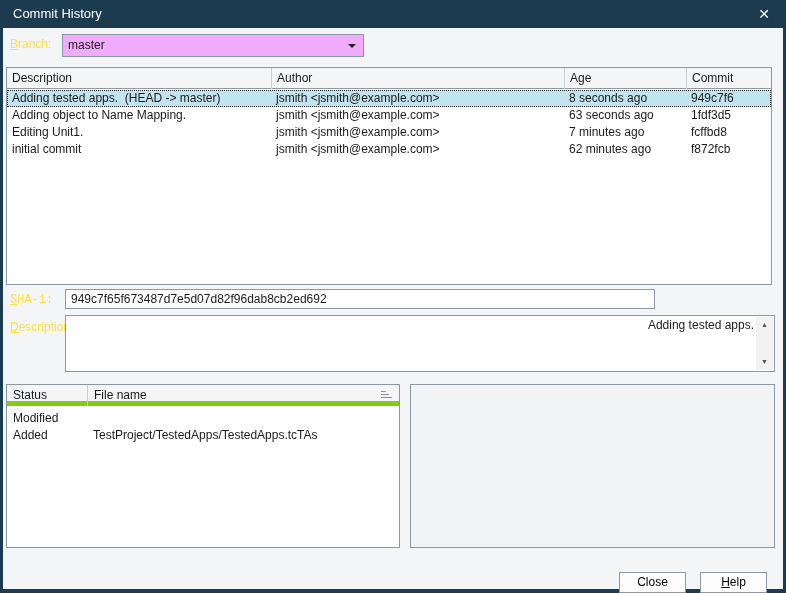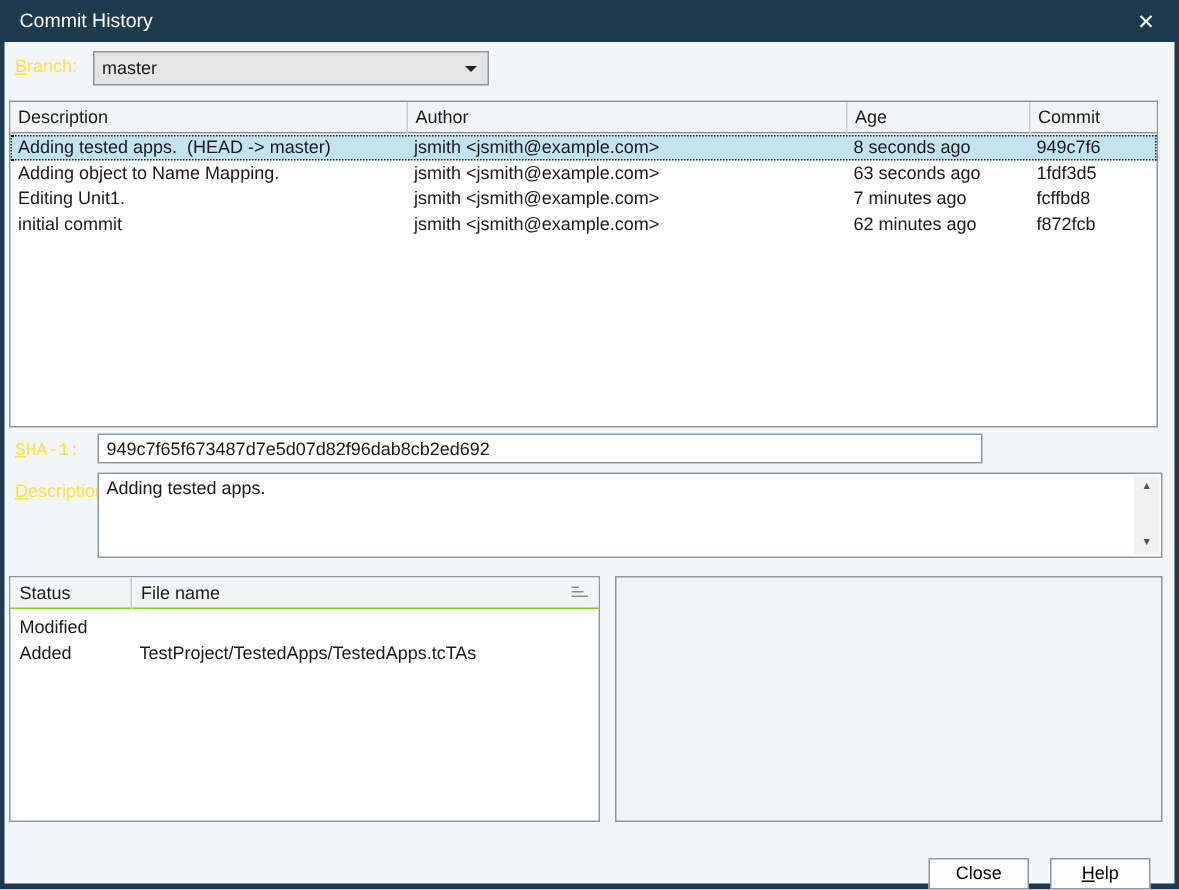--- a/index.html
+++ b/index.html
@@ -10,21 +10,21 @@
   
   #titlebar { position:absolute; left:0; top:0; width:786px; height:28px; background:#1c3b4f; color:#fff;border-radius:11px; }
   #titlebar .title { position:absolute; left:13px; top:0; line-height:28px; font-size:13px; }
   #titlebar .close { position:absolute; right:11px; top:0; width:22px; height:28px; line-height:28px; text-align:center; font-size:14px; color:#fff; cursor:pointer; }
 
   
   .abs { position:absolute; }
   .label { line-height:22px; color:#fde047; }
   .mn { text-decoration:underline; }
   #branch-label { left:10px; top:33px; }
-  #branch-combo { left:62px; top:34px; width:264px; height:23px; background:#e5e5e5; border:1px solid #8c98a4; }
+  #branch-combo { left:62px; top:34px; width:302px; height:23px; background:#f0abfc; border:1px solid #8c98a4; }
   #branch-combo .combo-value { position:absolute; left:5px; top:0; line-height:21px; }
   #branch-combo .combo-arrow { position:absolute; right:7px; top:9px; width:0; height:0; border-left:4px solid transparent; border-right:4px solid transparent; border-top:4px solid #222; }
 
   
   #commits { left:6px; top:67px; width:766px; height:218px; background:#fff; border:1px solid #8c98a4; }
   #commits .thead { position:absolute; left:0; top:0; right:0; height:21px; background:#f3f5f7; border-bottom:1px solid #8c98a4; }
   #commits .th { position:absolute; top:0; height:21px; line-height:21px; padding-left:5px; border-left:1px solid #c8ced4; white-space:pre; overflow:hidden; }
   #commits .th:first-child { border-left:none; }
   .col-desc   { left:0;   width:264px; }
   .col-author { left:264px; width:293px; }
@@ -32,29 +32,29 @@
   .col-commit { left:679px; width:85px; }
   #commits .row { position:absolute; left:0; right:0; height:17px;padding-left:40px; }
   #commits .row .cell { position:absolute; top:0; height:17px; line-height:17px; padding-left:5px; white-space:pre; overflow:hidden; }
   #commits .row.selected { background:#c2e4f0; outline:1px dotted #222; outline-offset:-1px; }
 
   
   #sha-label { left:10px; top:289px;font-family:Liberation Mono, monospace; }
   #sha-input { left:65px; top:289px; width:590px; height:20px; background:#fff; border:1px solid #8c98a4; line-height:18px; padding-left:5px; white-space:pre; overflow:hidden; }
   #desc-label { left:10px; top:316px; }
   #desc-box { left:65px; top:315px; width:710px; height:57px; background:#fff; border:1px solid #8c98a4; }
-  #desc-box .desc-text { position:absolute; left:5px; top:2px; right:20px; white-space:pre-wrap; }
+  #desc-box .desc-text { position:absolute; left:5px; top:2px; right:20px; white-space:pre-wrap;text-align:right; }
   #desc-box .vscroll { position:absolute; right:1px; top:1px; width:17px; bottom:1px; background:#f2f2f2; }
   #desc-box .vscroll .arr { position:absolute; left:0; width:17px; height:16px; font-size:7px; color:#555; text-align:center; line-height:16px; cursor:pointer; }
   #desc-box .vscroll .arr.up { top:0; }
   #desc-box .vscroll .arr.down { bottom:0; }
 
   
   #files { left:6px; top:384px; width:394px; height:164px; background:#fff; border:1px solid #8c98a4; }
-  #files .thead { position:absolute; left:0; top:0; right:0; height:21px; background:#f3f5f7; border-bottom:1px solid #84cc16; }
+  #files .thead { position:absolute; left:0; top:0; right:0; height:21px; background:#f3f5f7; border-bottom:5px solid #84cc16; }
   #files .th { position:absolute; top:0; height:21px; line-height:21px; padding-left:6px; border-left:1px solid #c8ced4; white-space:pre; overflow:hidden; }
   #files .th:first-child { border-left:none; }
   .fcol-status { left:0; width:80px; }
   .fcol-file { left:80px; width:290px; }
   #files .row { position:absolute; left:0; right:0; height:17px; }
   #files .row .cell { position:absolute; top:0; height:17px; line-height:17px; padding-left:6px; white-space:pre; overflow:hidden; }
   #files .sort-icon { position:absolute; right:5px; top:5px; width:13px; height:11px; }
   #files .sort-icon span { position:absolute; left:0; height:1px; background:#8a929a; }
   #files .sort-icon .l1 { top:1px; width:5px; }
   #files .sort-icon .l2 { top:4px; width:8px; }

